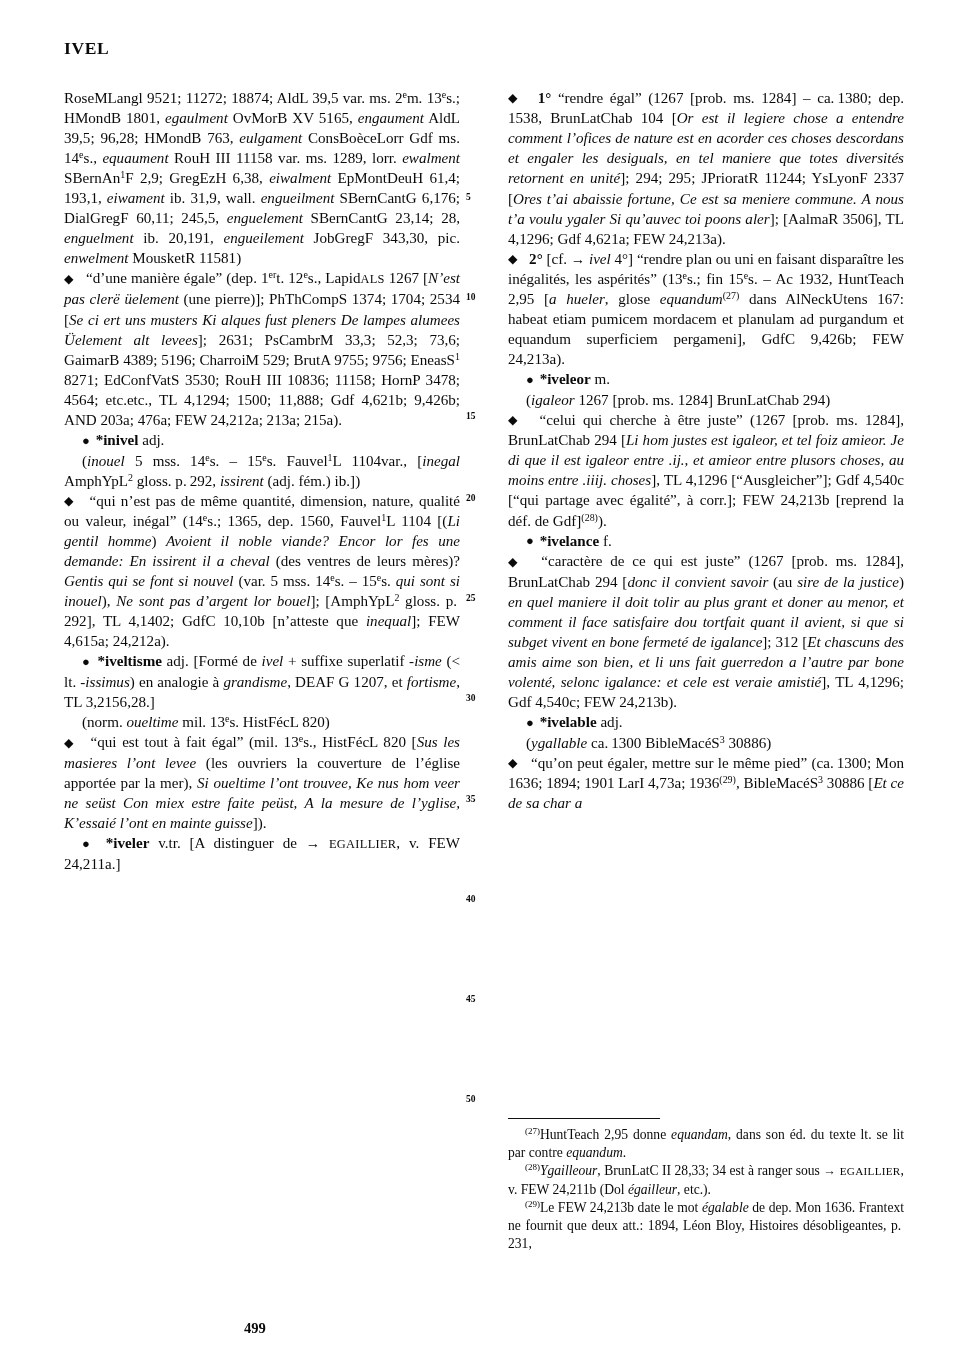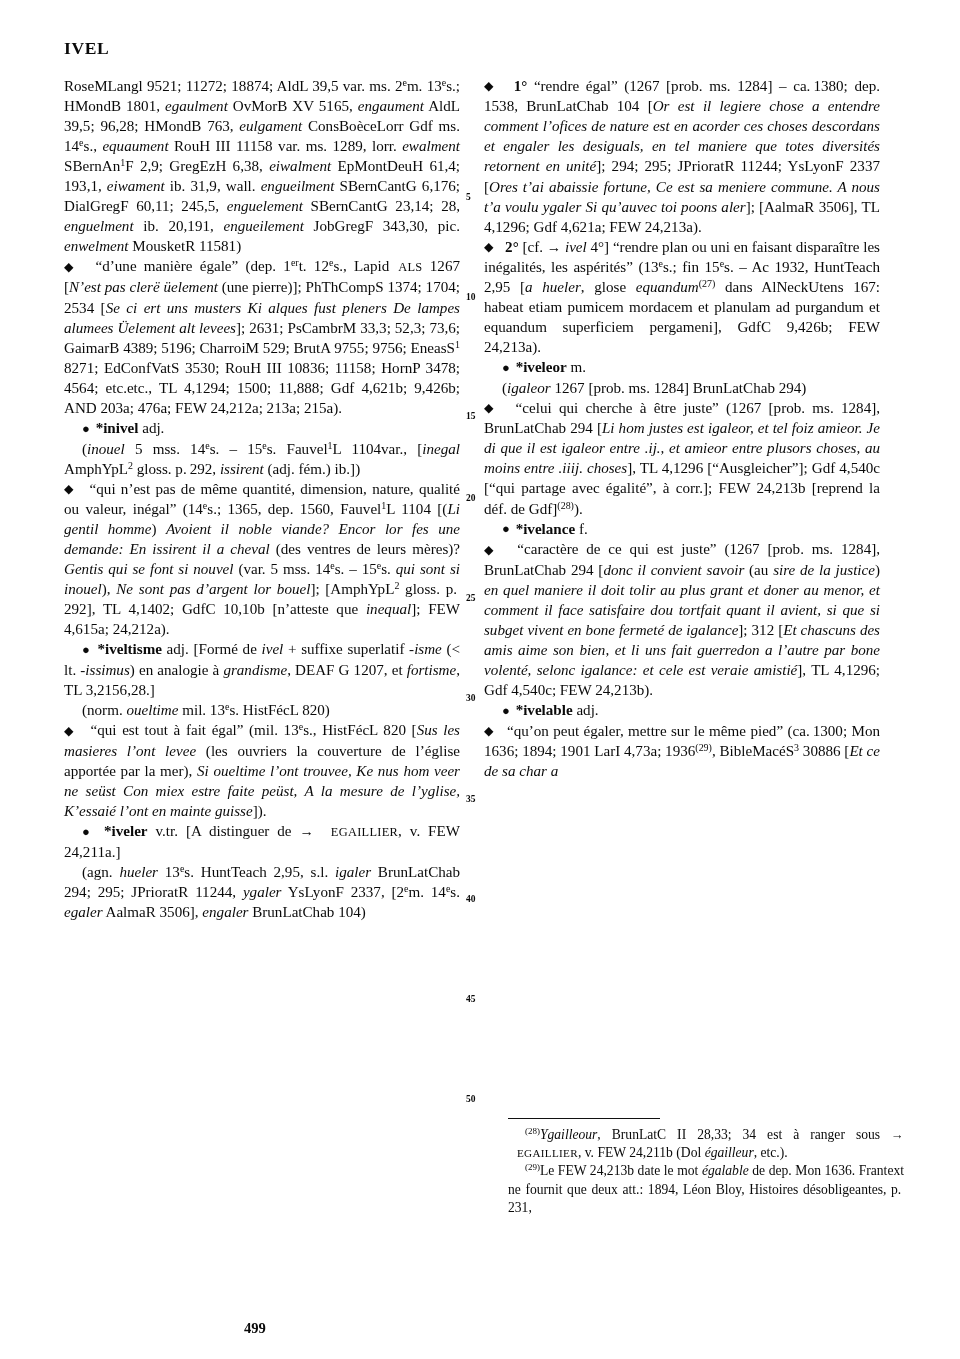--- a/index.html
+++ b/index.html
@@ -29,24 +29,24 @@
     top: 38px;
     font-size: 17.5px;
     font-weight: bold;
     letter-spacing: 0.6px;
   }
 
   
   .columns {
     position: absolute;
     left: 64px;
-    top: 76px;
+    top: 88px;
     width: 840px;
     display: flex;
-    gap: 24px;
+    gap: 48px;
   }
   .col {
     width: 396px;
     font-size: 15.1px;
     line-height: 20.05px;
     text-align: justify;
     text-justify: inter-word;
     hyphens: none;
   }
   .col p {
@@ -55,21 +55,21 @@
   }
   .col p.indent {
     text-indent: 18px;
   }
   .col p.bullet-p {
     text-indent: 0;
   }
 
   i, .it { font-style: italic; }
   b, .bd { font-weight: bold; }
-  .sc { font-size: 0.82em; letter-spacing: 0.3px; padding-left: 9px; }
+  .sc { font-size: 0.82em; letter-spacing: 0.3px; }
   sup { font-size: 0.66em; line-height: 0; vertical-align: 0.52em; }
   .sup-e { font-size: 0.66em; line-height: 0; vertical-align: 0.52em; }
 
   .dia {
     font-size: 0.82em;
     vertical-align: 0.06em;
     padding-right: 4px;
   }
   .circ {
     font-size: 0.86em;
@@ -161,21 +161,20 @@
       <p class="bullet-p"><span class="dia">◆</span>&nbsp; “qui n’est pas de même quantité, dimension, nature, qualité ou valeur, inégal” (14<span class="sup-e">e</span>s.; 1365, dep. 1560, Fauvel<sup>1</sup>L 1104 [(<i>Li gentil homme</i>) <i>Avoient il noble viande? Encor lor fes une demande: En issirent il a cheval</i> (des ventres de leurs mères)? <i>Gentis qui se font si nouvel</i> (var. 5 mss. 14<span class="sup-e">e</span>s. – 15<span class="sup-e">e</span>s. <i>qui sont si inouel</i>), <i>Ne sont pas d’argent lor bouel</i>]; [AmphYpL<sup>2</sup> gloss. p. 292], TL 4,1402; GdfC 10,10b [n’atteste que <i>inequal</i>]; FEW 4,615a; 24,212a).</p>
 
       <p class="indent"><span class="circ">●</span> <b>*iveltisme</b> adj. [Formé de <i>ivel</i> + suffixe superlatif <i>-isme</i> (&lt; lt. <i>-issimus</i>) en analogie à <i>grandisme</i>, DEAF G 1207, et <i>fortisme</i>, TL 3,2156,28.]</p>
 
       <p class="indent">(norm. <i>oueltime</i> mil. 13<span class="sup-e">e</span>s. HistFécL 820)</p>
 
       <p class="bullet-p"><span class="dia">◆</span>&nbsp; “qui est tout à fait égal” (mil. 13<span class="sup-e">e</span>s., HistFécL 820 [<i>Sus les masieres l’ont levee</i> (les ouvriers la couverture de l’église apportée par la mer), <i>Si oueltime l’ont trouvee, Ke nus hom veer ne seüst Con miex estre faite peüst, A la mesure de l’yglise, K’essaié l’ont en mainte guisse</i>]).</p>
 
       <p class="indent"><span class="circ">●</span> <b>*iveler</b> v.tr. [A distinguer de <span class="arrow">→</span> <span class="sc">EGAILLIER</span>, v. FEW 24,211a.]</p>
 
-      <p class="indent">(agn. <i>hueler</i> 13<span class="sup-e">e</span>s. HuntTeach 2,95, s.l. <i>igaler</i> BrunLatChab 294; 295; JPrioratR 11244, <i>ygaler</i> YsLyonF 2337, [2<span class="sup-e">e</span>m. 14<span class="sup-e">e</span>s. <i>egaler</i> AalmaR 3506], <i>engaler</i> BrunLatChab 104)</p>
 
     </div>
 
     <div class="col">
 
       <p class="bullet-p"><span class="dia">◆</span>&nbsp; <b>1°</b> “rendre égal” (1267 [prob. ms. 1284] – ca. 1380; dep. 1538, BrunLatChab 104 [<i>Or est il legiere chose a entendre comment l’ofices de nature est en acorder ces choses descordans et engaler les desiguals, en tel maniere que totes diversités retornent en unité</i>]; 294; 295; JPrioratR 11244; YsLyonF 2337 [<i>Ores t’ai abaissie fortune, Ce est sa meniere commune. A nous t’a voulu ygaler Si qu’auvec toi poons aler</i>]; [AalmaR 3506], TL 4,1296; Gdf 4,621a; FEW 24,213a).</p>
 
       <p class="bullet-p"><span class="dia">◆</span>&nbsp; <b>2°</b> [cf. <span class="arrow">→</span> <i>ivel</i> 4°] “rendre plan ou uni en faisant disparaître les inégalités, les aspérités” (13<span class="sup-e">e</span>s.; fin 15<span class="sup-e">e</span>s. – Ac 1932, HuntTeach 2,95 [<i>a hueler</i>, glose <i>equandum</i><sup>(27)</sup> dans AlNeckUtens 167: habeat etiam pumicem mordacem et planulam ad purgandum et equandum superficiem pergameni], GdfC 9,426b; FEW 24,213a).</p>
 
       <p class="indent"><span class="circ">●</span> <b>*iveleor</b> m.</p>
@@ -184,28 +183,30 @@
 
       <p class="bullet-p"><span class="dia">◆</span>&nbsp; “celui qui cherche à être juste” (1267 [prob. ms. 1284], BrunLatChab 294 [<i>Li hom justes est igaleor, et tel foiz amieor. Je di que il est igaleor entre .ij., et amieor entre plusors choses, au moins entre .iiij. choses</i>], TL 4,1296 [“Ausgleicher”]; Gdf 4,540c [“qui partage avec égalité”, à corr.]; FEW 24,213b [reprend la déf. de Gdf]<sup>(28)</sup>).</p>
 
       <p class="indent"><span class="circ">●</span> <b>*ivelance</b> f.</p>
 
 
       <p class="bullet-p"><span class="dia">◆</span>&nbsp; “caractère de ce qui est juste” (1267 [prob. ms. 1284], BrunLatChab 294 [<i>donc il convient savoir</i> (au <i>sire de la justice</i>) <i>en quel maniere il doit tolir au plus grant et doner au menor, et comment il face satisfaire dou tortfait quant il avient, si que si subget vivent en bone fermeté de igalance</i>]; 312 [<i>Et chascuns des amis aime son bien, et li uns fait guerredon a l’autre par bone volenté, selonc igalance: et cele est veraie amistié</i>], TL 4,1296; Gdf 4,540c; FEW 24,213b).</p>
 
       <p class="indent"><span class="circ">●</span> <b>*ivelable</b> adj.</p>
 
+      <p class="indent">(<i>ygallable</i> ca. 1300 BibleMacéS<sup>3</sup> 30886)</p>
 
       <p class="bullet-p"><span class="dia">◆</span>&nbsp; “qu’on peut égaler, mettre sur le même pied” (ca. 1300; Mon 1636; 1894; 1901 LarI 4,73a; 1936<sup>(29)</sup>, BibleMacéS<sup>3</sup> 30886 [<i>Et ce de sa char a</i></p>
 
     </div>
   </div>
 
   <div class="footnotes">
     <div class="fn-rule"></div>
+    <p><sup>(27)</sup>HuntTeach 2,95 donne <i>equandam</i>, dans son éd. du texte lt. se lit par contre <i>equandum</i>.</p>
     <p><sup>(28)</sup><i>Ygailleour</i>, BrunLatC II 28,33; 34 est à ranger sous <span class="arrow">→</span> <span class="sc">EGAILLIER</span>, v. FEW 24,211b (Dol <i>égailleur</i>, etc.).</p>
     <p><sup>(29)</sup>Le FEW 24,213b date le mot <i>égalable</i> de dep. Mon 1636. Frantext ne fournit que deux att.: 1894, Léon Bloy, Histoires désobligeantes, p. 231,</p>
   </div>
 
   <div class="folio folio-left">499</div>
   <div class="folio folio-right">500</div>
 
 </div>
 
 </body></html>

